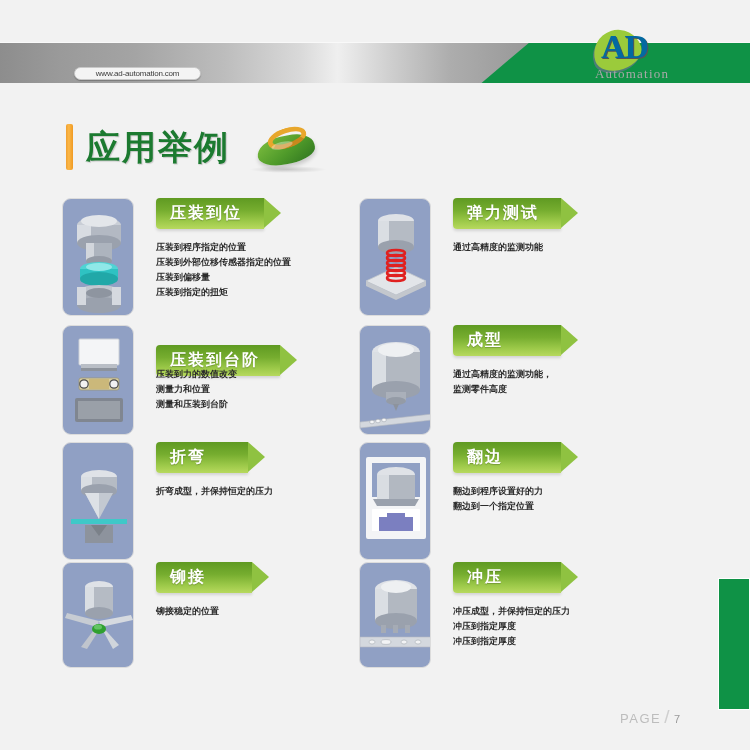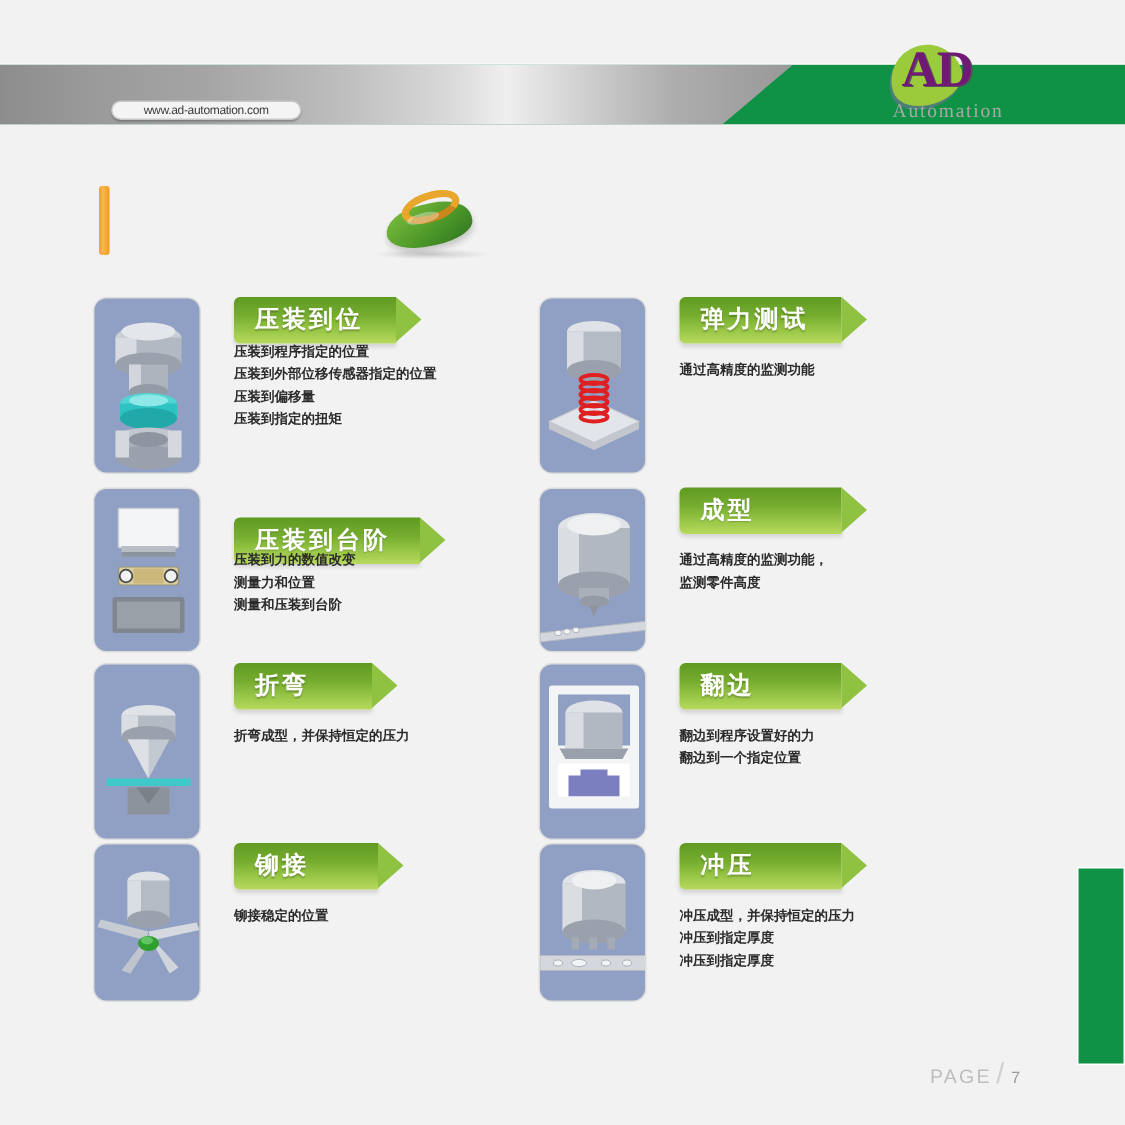--- a/index.html
+++ b/index.html
@@ -69,21 +69,21 @@
     background: #9bcb3b;
     border-radius: 50% 50% 50% 50% / 60% 60% 40% 40%;
     transform: rotate(-18deg);
     box-shadow: -2px 2px 0 rgba(130,110,160,0.55);
   }
   .logo-ad {
     position: absolute;
     left: 18px; top: 0px;
     font-size: 34px;
     font-weight: bold;
-    color: #701a75;
+    color: #0369a1;
     letter-spacing: -1px;
     font-family: "Liberation Serif", "DejaVu Serif", serif;
     text-shadow: 1px 1px 0 #555;
   }
   .logo-sub {
     position: absolute;
     left: 12px; top: 38px;
     font-size: 13px;
     color: #a9a9a9;
     font-family: "Liberation Serif", "DejaVu Serif", serif;
@@ -230,20 +230,21 @@
   </div>
 
   <div class="logo">
     <div class="logo-leaf"></div>
     <div class="logo-ad">AD</div>
     <div class="logo-sub">Automation</div>
   </div>
 
   <div class="title-row">
     <div class="title-bar"></div>
+    <div class="title-text">应用举例</div>
   </div>
   <div class="title-orn">
     <div class="orn-shadow"></div>
     <div class="orn-body"></div>
     <div class="orn-band"></div>
     <div class="orn-shine"></div>
   </div>
 
   <div class="grid">
 
@@ -266,21 +267,21 @@
           <rect x="14" y="94" width="44" height="12" fill="#a9b0ba"></rect>
           <ellipse cx="36" cy="106" rx="22" ry="8" fill="#9aa1ad"></ellipse>
           <ellipse cx="36" cy="94" rx="13" ry="5" fill="#8e95a0"></ellipse>
           <rect x="14" y="88" width="9" height="18" fill="#d5d9df"></rect>
           <rect x="49" y="88" width="9" height="18" fill="#d5d9df"></rect>
         </svg>
       </div>
       <div class="banner" style="left:94px; top:0px; width:108px;">
         <span class="banner-label">压装到位</span>
       </div>
-      <div class="lines" style="left:94px; top:30px;">
+      <div class="lines" style="left:94px; top:42px;font-family:Liberation Serif, serif;">
         <div>压装到程序指定的位置</div>
         <div>压装到外部位移传感器指定的位置</div>
         <div>压装到偏移量</div>
         <div>压装到指定的扭矩</div>
       </div>
     </div>
 
     <div class="item" style="left:359px; top:198px;">
       <div class="thumb" style="height:118px;">
         <svg width="72" height="118" viewBox="0 0 72 118">

